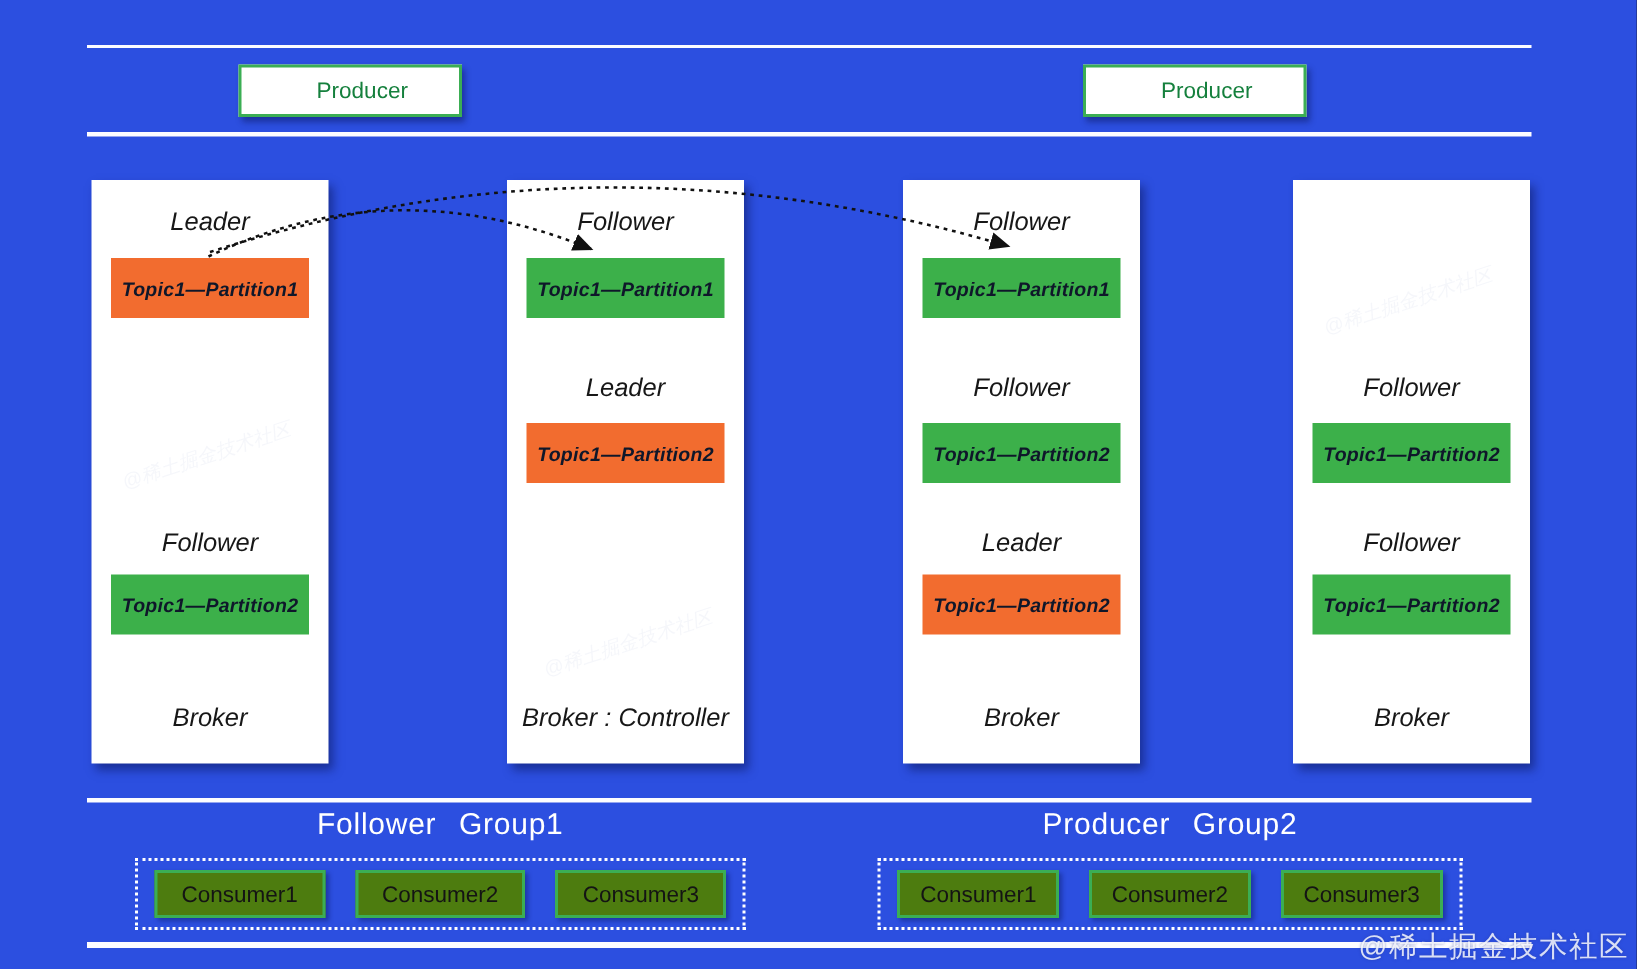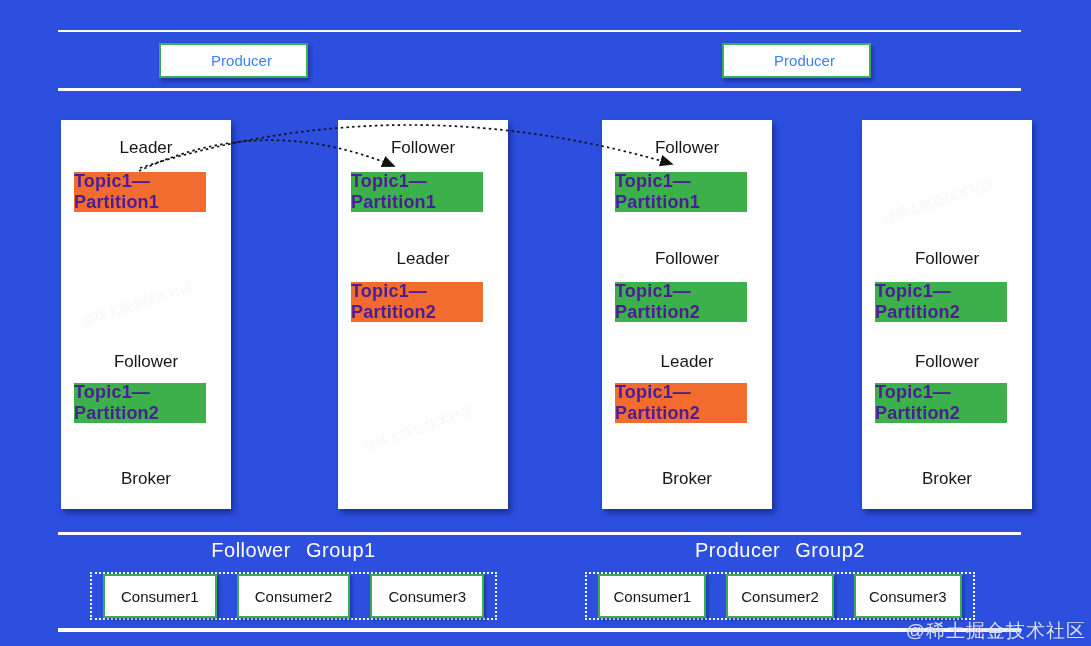--- a/index.html
+++ b/index.html
@@ -12,39 +12,40 @@
   .hline.l1{top:30px;height:2px}
   .hline.l2{top:88px;height:3px}
   .hline.l3{top:532px;height:3px}
   .hline.l4{top:628px;height:4px}
 
   .producer{
     position:absolute;top:43px;width:149px;height:35px;background:#fff;
     border:2px solid var(--green-border,#3bae54);
     box-shadow:2px 3px 4px rgba(8,18,80,.45);
     display:flex;align-items:center;justify-content:center;
-    font-size:15px;color:#3b82f6;box-sizing:border-box;padding-left:16px;
+    font-size:15px;color:#15803d;box-sizing:border-box;padding-left:16px;
   }
   .producer.p0{left:159px}
   .producer.p1{left:722px}
 
   .broker-col{
-    position:absolute;top:120px;width:170px;height:389px;background:#fff;
+    position:absolute;top:120px;width:158px;height:389px;background:#fff;
     box-shadow:3px 4px 6px rgba(8,18,80,.5);
+    font-style:italic;
   }
   .broker-col.c0{left:61px}
   .broker-col.c1{left:338px}
   .broker-col.c2{left:602px}
   .broker-col.c3{left:862px}
 
   .role{position:absolute;left:0;width:100%;text-align:center;font-size:17px;color:#171717;line-height:24px;}
   .pbox{
     position:absolute;left:13px;width:132px;height:40px;
     display:flex;align-items:center;justify-content:center;
-    color:#4c1d95;font-size:18px;font-weight:600;letter-spacing:.2px;
+    color:#0f172a;font-size:13px;font-weight:600;letter-spacing:.2px;
   }
   .pbox.leader{background:var(--orange,#f26c2f)}
   .pbox.follower{background:var(--green,#3cb04a)}
   .broker-label{position:absolute;top:349px;left:0;width:100%;text-align:center;font-size:17px;color:#171717;}
 
   .faint-wm{
     position:absolute;color:#7d8fc4;opacity:.07;font-size:13px;
     transform:rotate(-18deg);white-space:nowrap;pointer-events:none;
   }
 
@@ -59,21 +60,21 @@
 
   .cbox-container{
     position:absolute;top:572px;height:48px;border:2px dotted #fff;
     display:flex;align-items:center;justify-content:space-between;
     padding:0 11px;box-sizing:border-box;
   }
   .cbox-container.k0{left:90px;width:407px}
   .cbox-container.k1{left:585px;width:390px}
 
   .consumer{
-    width:29.8%;height:44px;background:#ffffff;
+    width:29.8%;height:32px;background:#4d7c0f;
     border:2px solid var(--green-border,#3bae54);box-sizing:border-box;
     display:flex;align-items:center;justify-content:center;
     font-size:15px;color:#141414;
     box-shadow:2px 2px 3px rgba(8,18,80,.4);
   }
 
   .watermark{
     position:absolute;right:5px;bottom:2px;
     color:rgba(255,255,255,.82);font-size:19px;letter-spacing:1px;
     text-shadow:0 0 2px rgba(40,60,160,.6);
@@ -99,20 +100,21 @@
         <div class="role" style="top: 230px;">Follower</div>
         <div class="pbox follower" style="top: 263px;">Topic1—Partition2</div>
         <div class="broker-label">Broker</div>
         <div class="faint-wm" style="top: 175px; left: 18px;">@稀土掘金技术社区</div>
       </div>
       <div class="broker-col c1">
         <div class="role" style="top: 16px;">Follower</div>
         <div class="pbox follower" style="top: 52px;">Topic1—Partition1</div>
         <div class="role" style="top: 127px;">Leader</div>
         <div class="pbox leader" style="top: 162px;">Topic1—Partition2</div>
+        <div class="broker-label">Broker : Controller</div>
         <div class="faint-wm" style="top: 300px; left: 22px;">@稀土掘金技术社区</div>
       </div>
       <div class="broker-col c2">
         <div class="role" style="top: 16px;">Follower</div>
         <div class="pbox follower" style="top: 52px;">Topic1—Partition1</div>
         <div class="role" style="top: 127px;">Follower</div>
         <div class="pbox follower" style="top: 162px;">Topic1—Partition2</div>
         <div class="role" style="top: 230px;">Leader</div>
         <div class="pbox leader" style="top: 263px;">Topic1—Partition2</div>
         <div class="broker-label">Broker</div>

